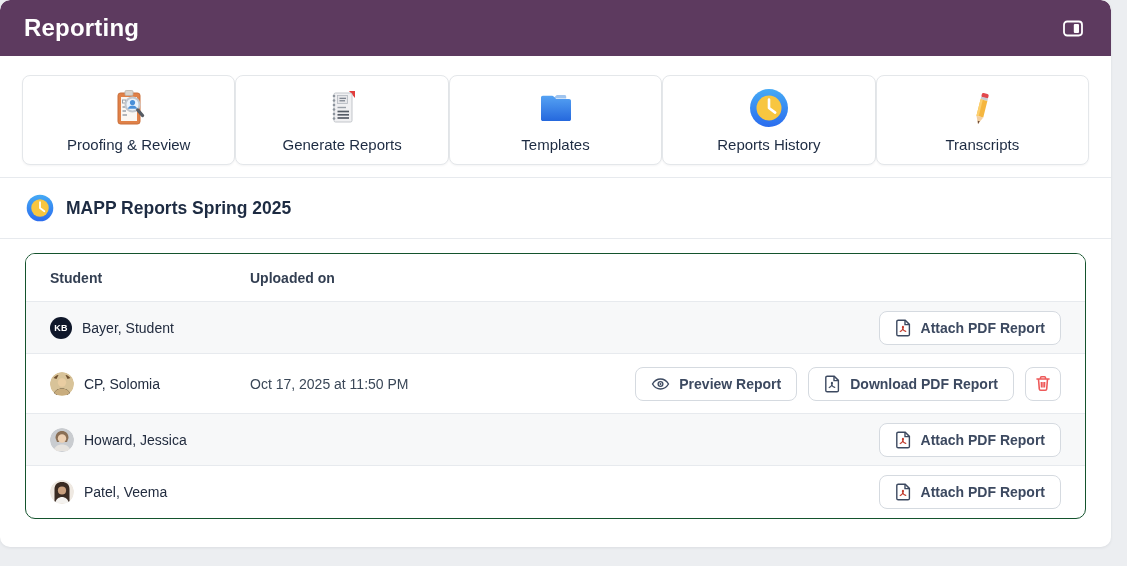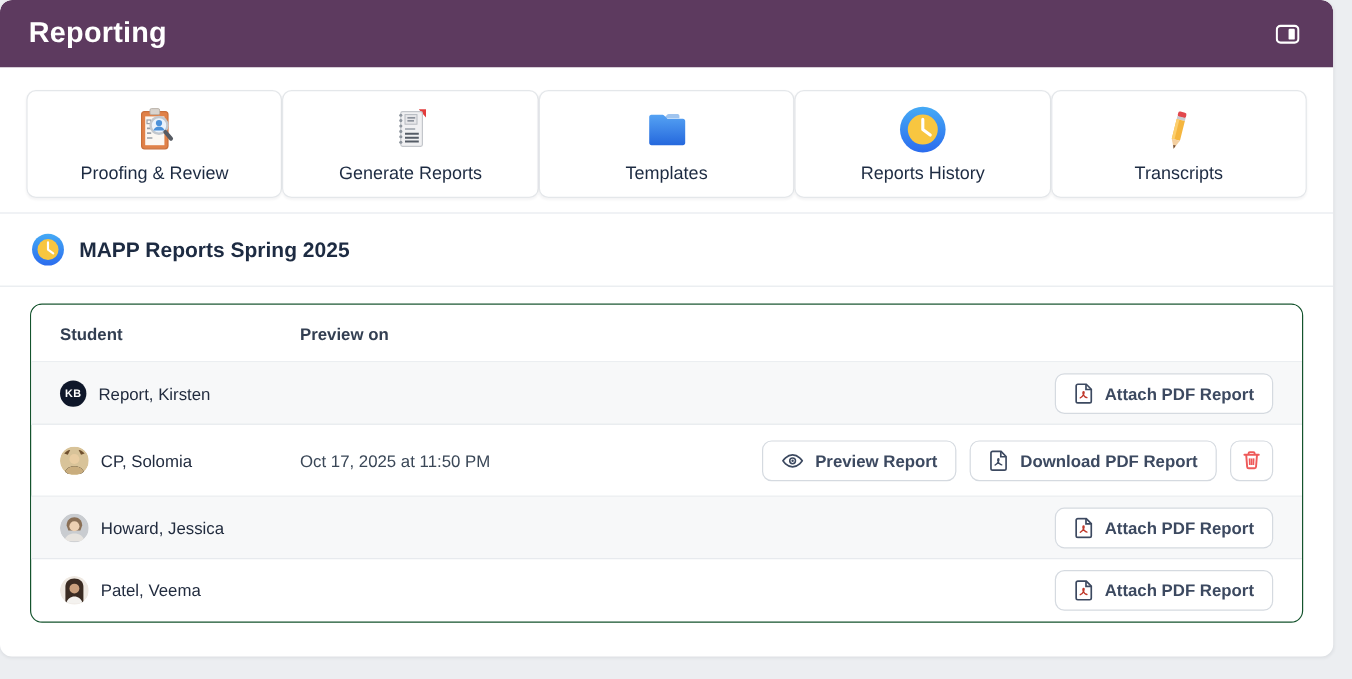--- a/index.html
+++ b/index.html
@@ -232,27 +232,27 @@
         <circle cx="20" cy="20" r="12.5" fill="#f8c640"></circle>
         <path d="M20 11.5V20l6.2 4.6" fill="none" stroke="#ffffff" stroke-width="2.6" stroke-linecap="round" stroke-linejoin="round"></path>
       </svg>
       <h2>MAPP Reports Spring 2025</h2>
     </div>
 
     <div class="table-wrap">
 
       <div class="t-row t-head">
         <div class="c1">Student</div>
-        <div class="c2">Preview on</div>
+        <div class="c2">Uploaded on</div>
       </div>
 
       <div class="t-row data-row row-h53 bg-alt">
         <div class="c1">
           <span class="avatar-initials">KB</span>
-          <span class="student-name">Report, Kirsten</span>
+          <span class="student-name">Bayer, Student</span>
         </div>
         <div class="c2"></div>
         <div class="c3">
           <button class="btn">
             <svg width="17" height="18" viewBox="0 0 17 18">
               <path d="M3.2 1.2h7l4.2 4.2v10a1.4 1.4 0 0 1-1.4 1.4H3.2a1.4 1.4 0 0 1-1.4-1.4V2.6a1.4 1.4 0 0 1 1.4-1.4z" fill="none" stroke="#3c4960" stroke-width="1.4"></path>
               <path d="M10 1.4v4.2h4.2" fill="none" stroke="#3c4960" stroke-width="1.4"></path>
               <path d="M5.2 12.6c1.2-.5 2.4-1.9 3-3.4.3-.9.4-1.9-.2-1.9s-.7 1-.4 2c.4 1.4 1.6 2.8 3.2 3.1" fill="none" stroke="#c0392b" stroke-width="1.1" stroke-linecap="round"></path>
             </svg>
             <span>Attach PDF Report</span>

